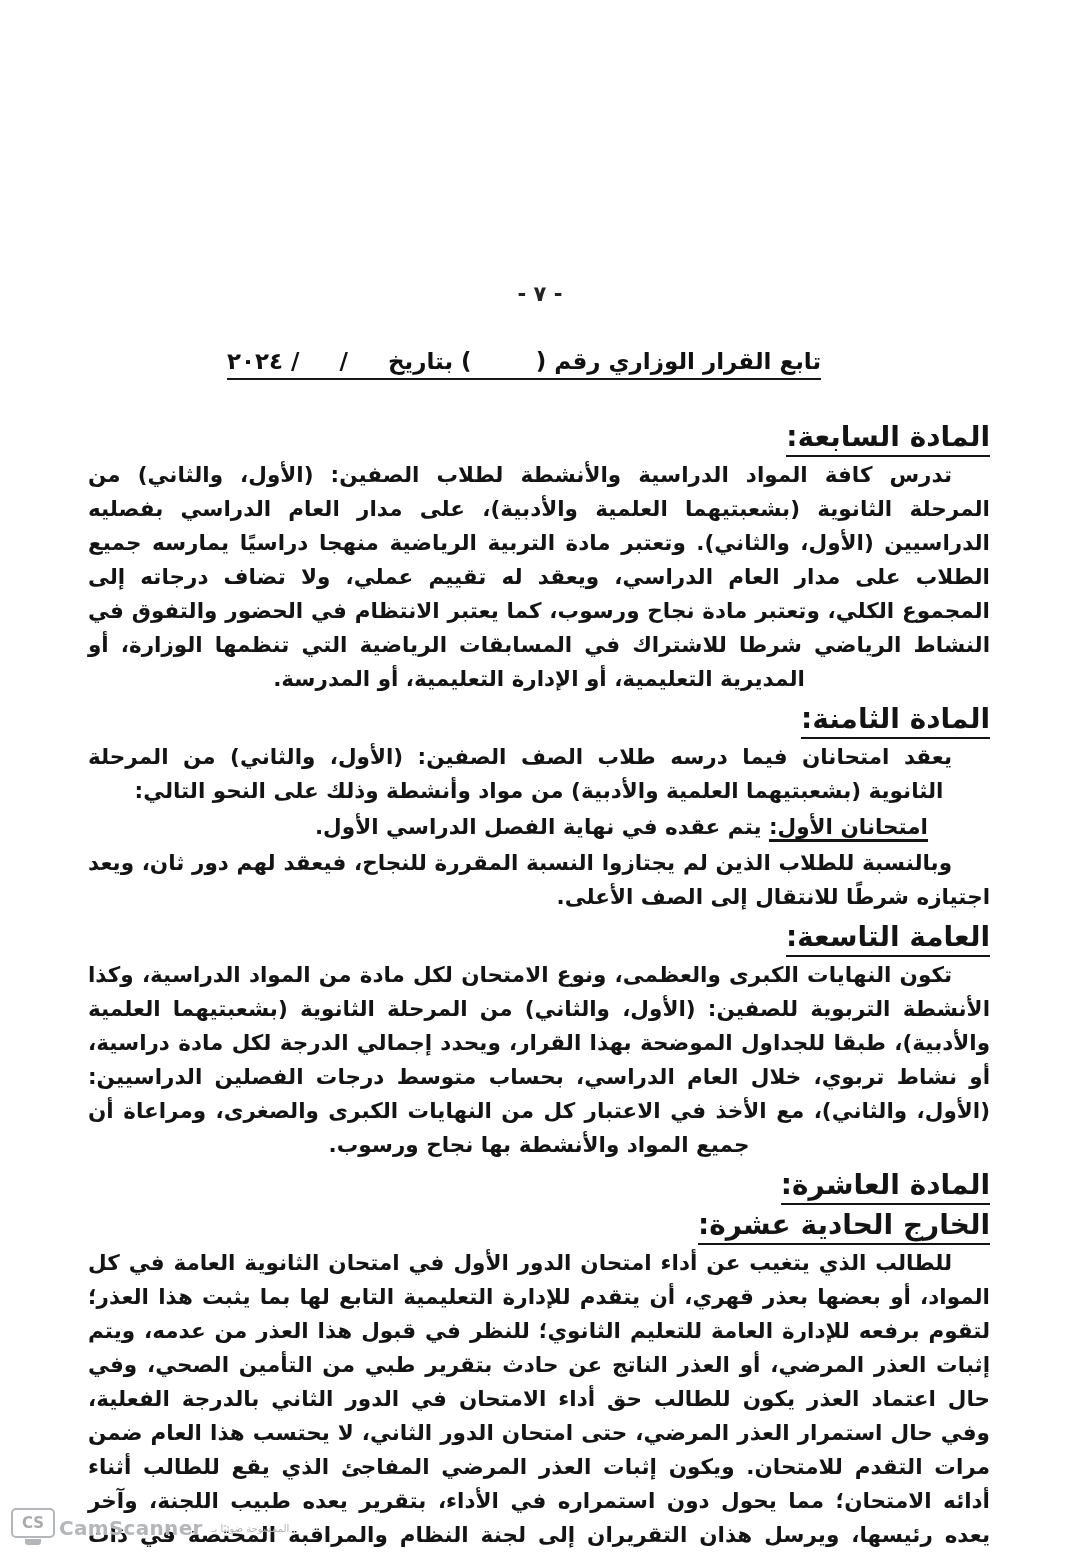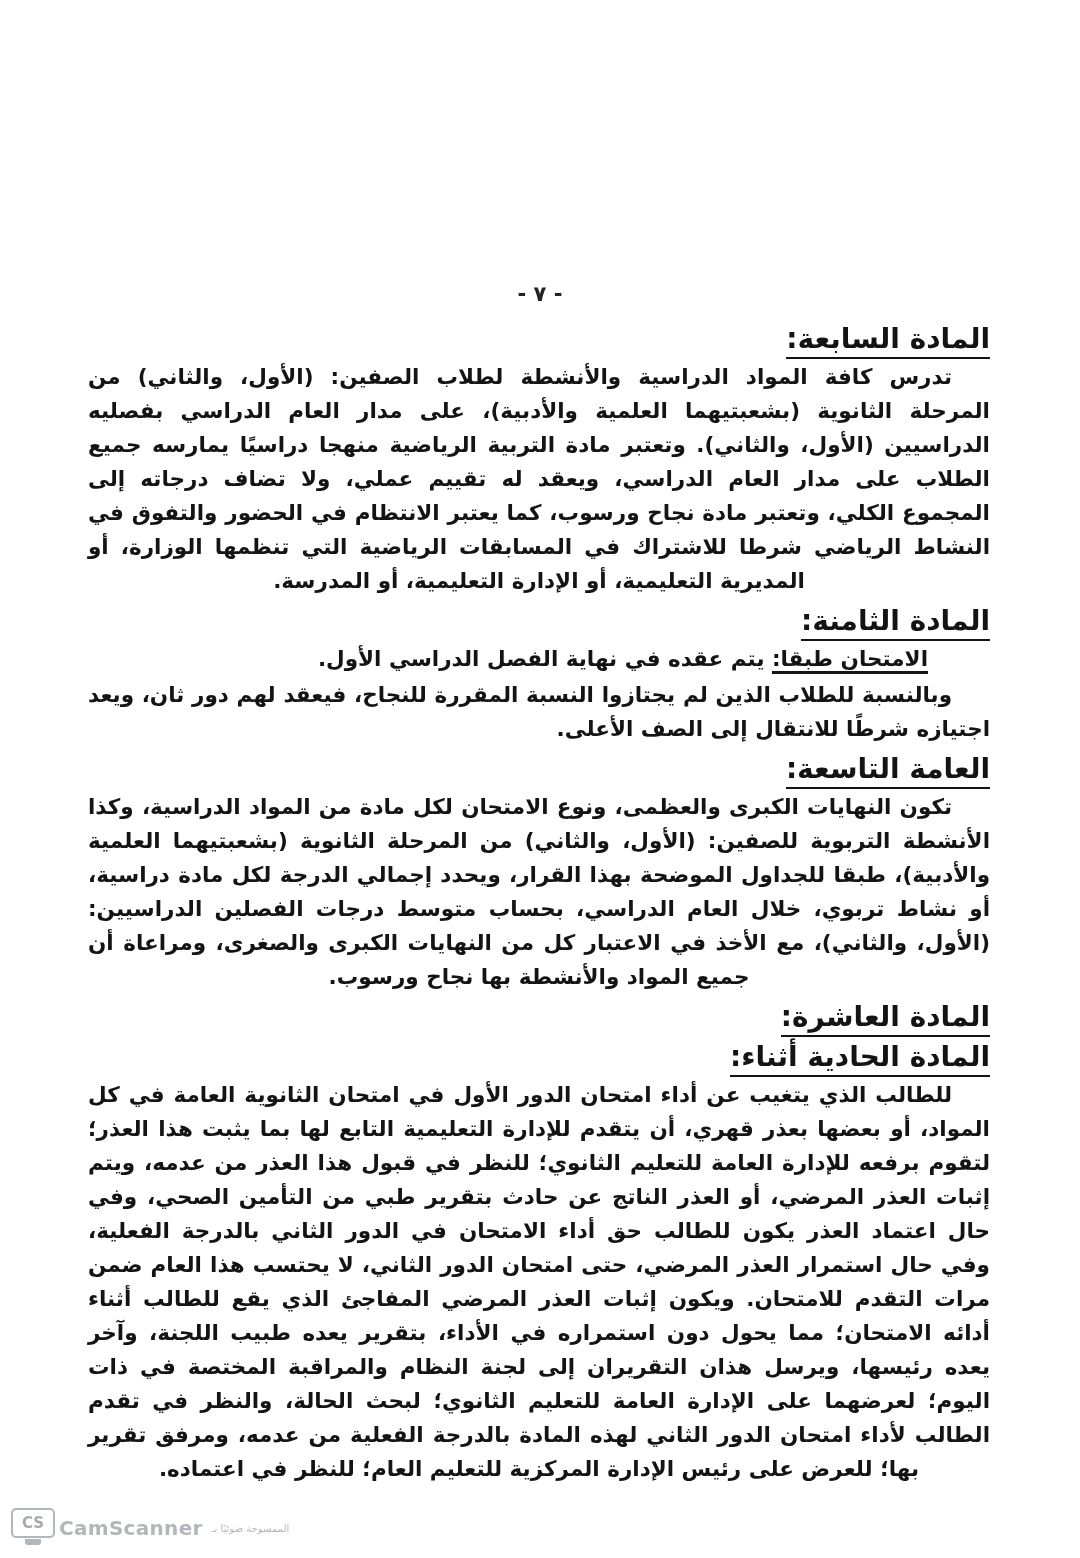--- a/index.html
+++ b/index.html
@@ -105,45 +105,49 @@
   .wm-brand { font-size: 20px; font-weight: bold; letter-spacing: 0.3px; }
   .wm-tagline { font-size: 10px; direction: rtl; }
 </style>
 </head>
 <body>
 
 <div class="page">
 
   <div class="page-number">- ٧ -</div>
 
+  <div class="doc-header">
+    <span>تابع القرار الوزاري رقم (        ) بتاريخ     /     / ٢٠٢٤</span>
+  </div>
 
   <div class="content">
 
     <h2 class="art-heading">
       <span>المادة السابعة:</span>
     </h2>
     <p class="para">تدرس كافة المواد الدراسية والأنشطة لطلاب الصفين: (الأول، والثاني) من المرحلة الثانوية (بشعبتيهما العلمية والأدبية)، على مدار العام الدراسي بفصليه الدراسيين (الأول، والثاني). وتعتبر مادة التربية الرياضية منهجا دراسيًا يمارسه جميع الطلاب على مدار العام الدراسي، ويعقد له تقييم عملي، ولا تضاف درجاته إلى المجموع الكلي، وتعتبر مادة نجاح ورسوب، كما يعتبر الانتظام في الحضور والتفوق في النشاط الرياضي شرطا للاشتراك في المسابقات الرياضية التي تنظمها الوزارة، أو المديرية التعليمية، أو الإدارة التعليمية، أو المدرسة.</p>
 
     <h2 class="art-heading">
       <span>المادة الثامنة:</span>
     </h2>
-    <p class="exam-line"><span class="exam-label">الامتحان طبقا:</span><span> يتم عقده في نهاية الفصل الدراسي الأول.</span></p>
+    <p class="para">يعقد امتحانان فيما درسه طلاب الصف الصفين: (الأول، والثاني) من المرحلة الثانوية (بشعبتيهما العلمية والأدبية) من مواد وأنشطة وذلك على النحو التالي:</p>
+    <p class="exam-line"><span class="exam-label">امتحانان الأول:</span><span> يتم عقده في نهاية الفصل الدراسي الأول.</span></p>
     <p class="para no-center-last">وبالنسبة للطلاب الذين لم يجتازوا النسبة المقررة للنجاح، فيعقد لهم دور ثان، ويعد اجتيازه شرطًا للانتقال إلى الصف الأعلى.</p>
 
     <h2 class="art-heading">
       <span>العامة التاسعة:</span>
     </h2>
     <p class="para">تكون النهايات الكبرى والعظمى، ونوع الامتحان لكل مادة من المواد الدراسية، وكذا الأنشطة التربوية للصفين: (الأول، والثاني) من المرحلة الثانوية (بشعبتيهما العلمية والأدبية)، طبقا للجداول الموضحة بهذا القرار، ويحدد إجمالي الدرجة لكل مادة دراسية، أو نشاط تربوي، خلال العام الدراسي، بحساب متوسط درجات الفصلين الدراسيين: (الأول، والثاني)، مع الأخذ في الاعتبار كل من النهايات الكبرى والصغرى، ومراعاة أن جميع المواد والأنشطة بها نجاح ورسوب.</p>
 
     <h2 class="art-heading">
       <span>المادة العاشرة:</span>
     </h2>
 
     <h2 class="art-heading">
-      <span>المادة الحادية أثناء:</span>
+      <span>الخارج الحادية عشرة:</span>
     </h2>
     <p class="para">للطالب الذي يتغيب عن أداء امتحان الدور الأول في امتحان الثانوية العامة في كل المواد، أو بعضها بعذر قهري، أن يتقدم للإدارة التعليمية التابع لها بما يثبت هذا العذر؛ لتقوم برفعه للإدارة العامة للتعليم الثانوي؛ للنظر في قبول هذا العذر من عدمه، ويتم إثبات العذر المرضي، أو العذر الناتج عن حادث بتقرير طبي من التأمين الصحي،  وفي حال اعتماد العذر يكون للطالب حق أداء الامتحان في الدور الثاني بالدرجة الفعلية، وفي حال استمرار العذر المرضي، حتى امتحان الدور الثاني، لا يحتسب هذا العام ضمن مرات التقدم للامتحان. ويكون إثبات العذر المرضي المفاجئ الذي يقع للطالب أثناء أدائه الامتحان؛ مما يحول دون استمراره في الأداء، بتقرير يعده طبيب اللجنة، وآخر يعده رئيسها، ويرسل هذان التقريران إلى لجنة النظام والمراقبة المختصة في ذات اليوم؛ لعرضهما على الإدارة العامة للتعليم الثانوي؛ لبحث الحالة، والنظر في تقدم الطالب لأداء امتحان الدور الثاني لهذه المادة بالدرجة الفعلية من عدمه، ومرفق تقرير بها؛ للعرض على رئيس الإدارة المركزية للتعليم العام؛ للنظر في اعتماده.</p>
 
   </div>
 
   <div class="watermark">
     <div class="cs-badge">
       <div class="cs-box">CS</div>
       <div class="cs-base"></div>
     </div>

